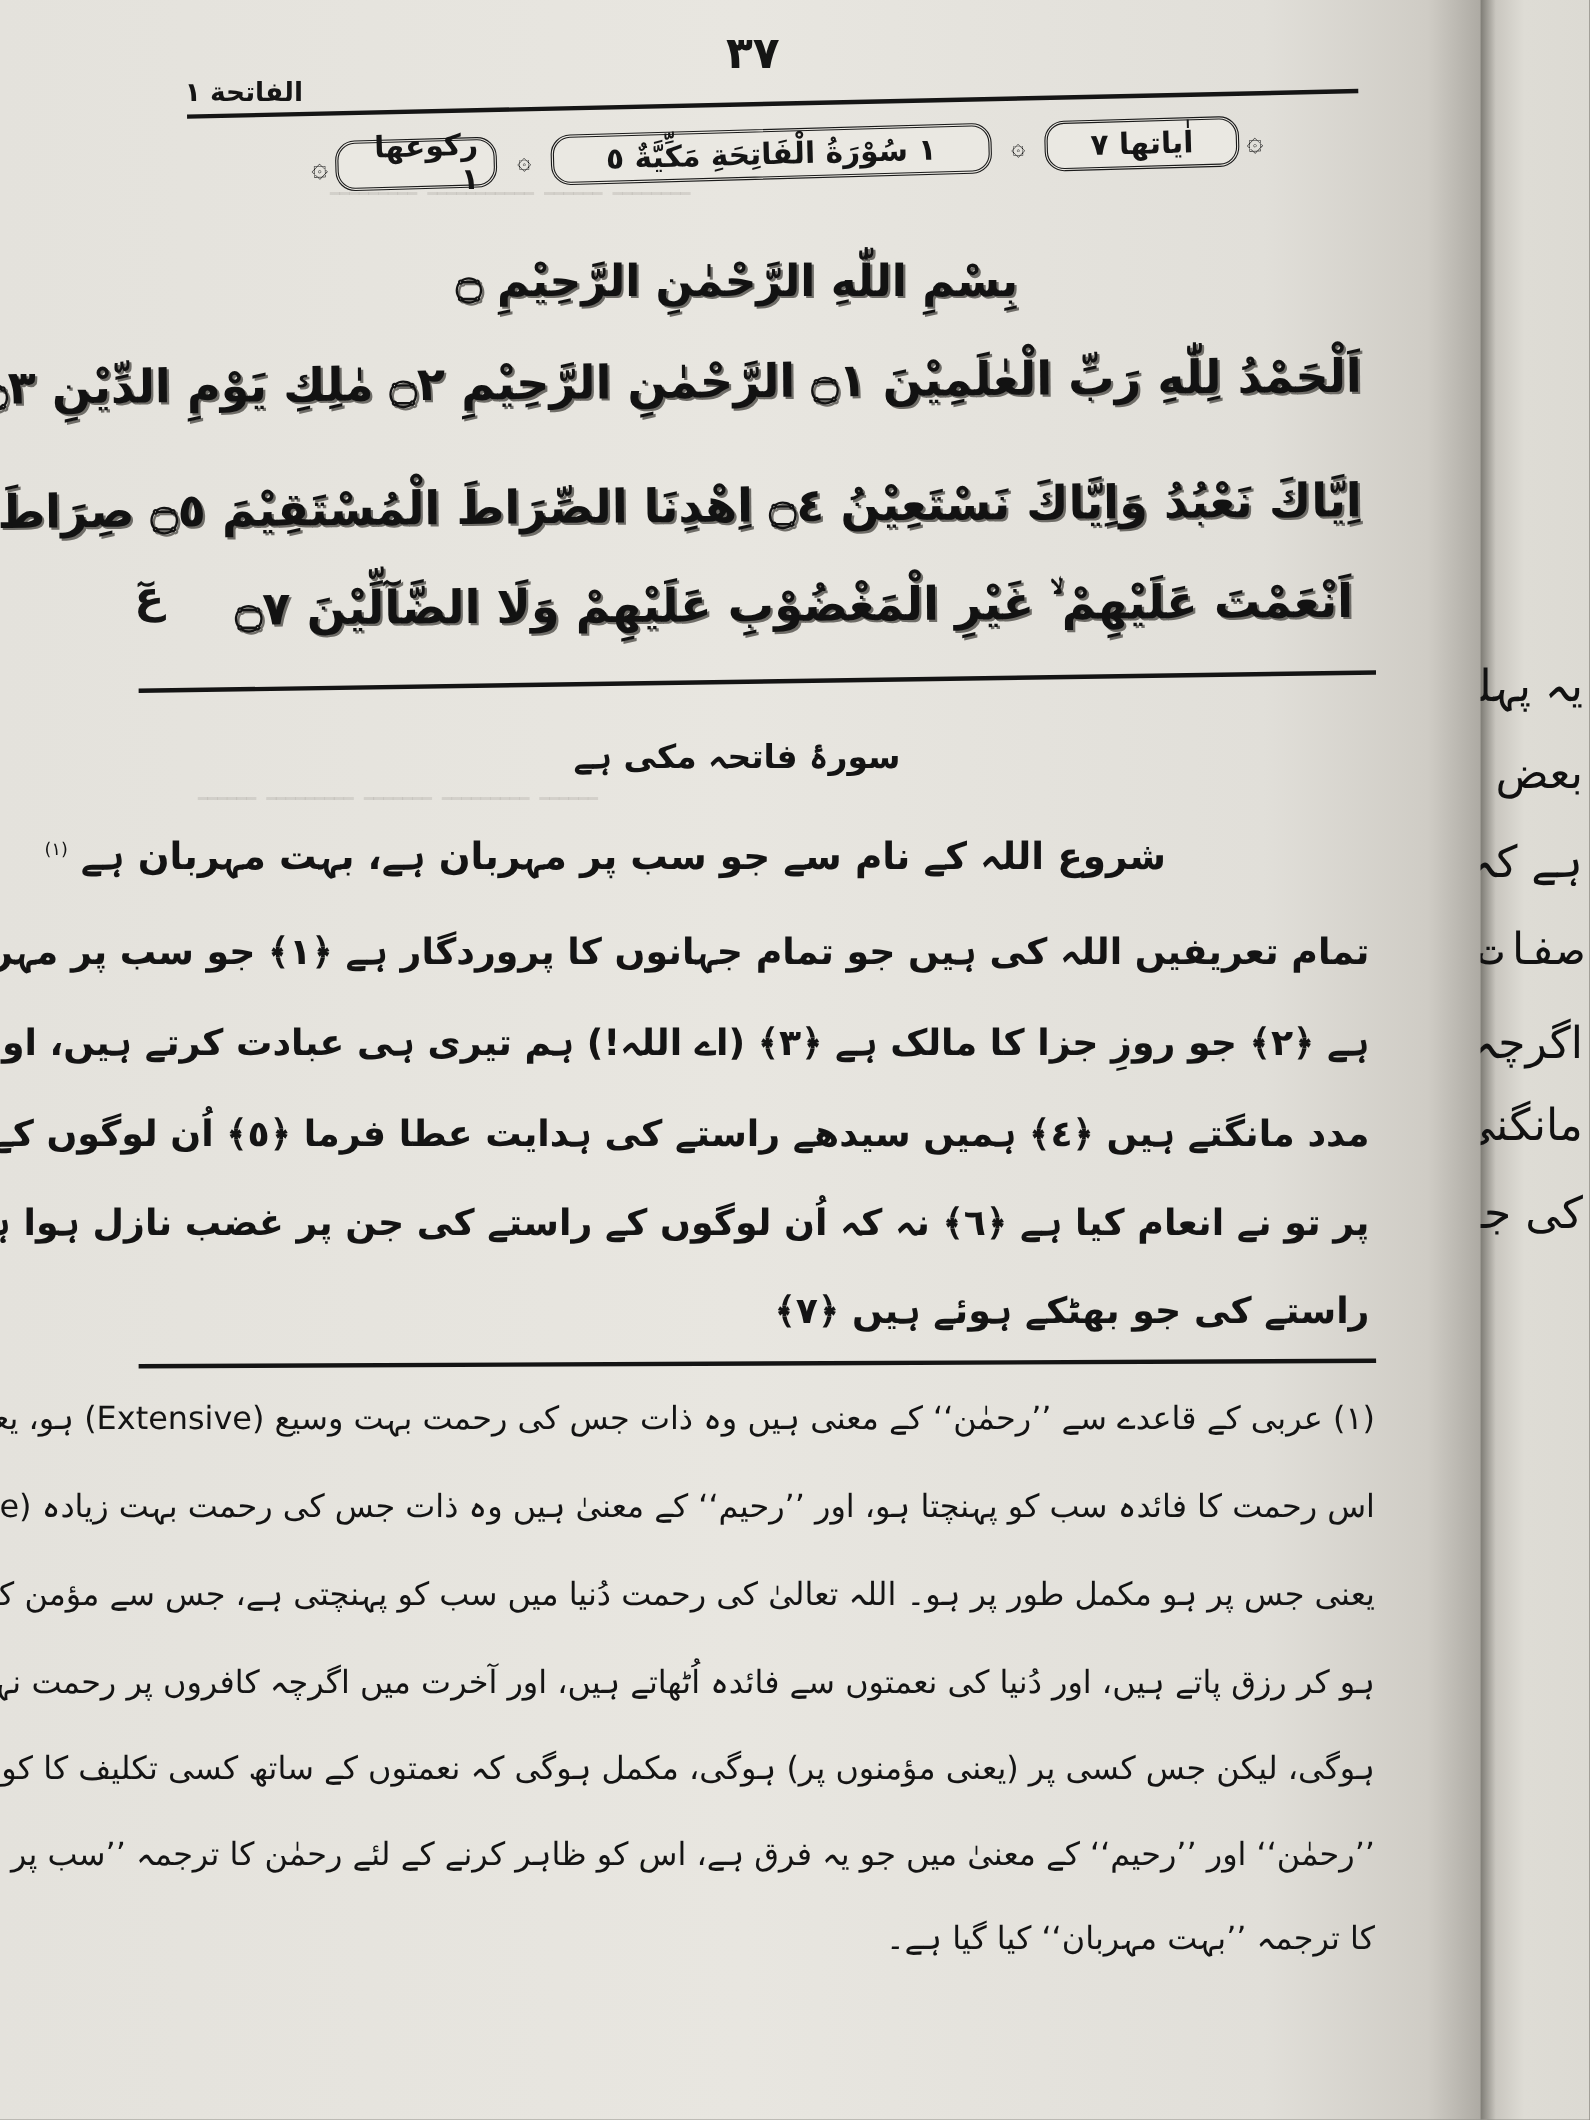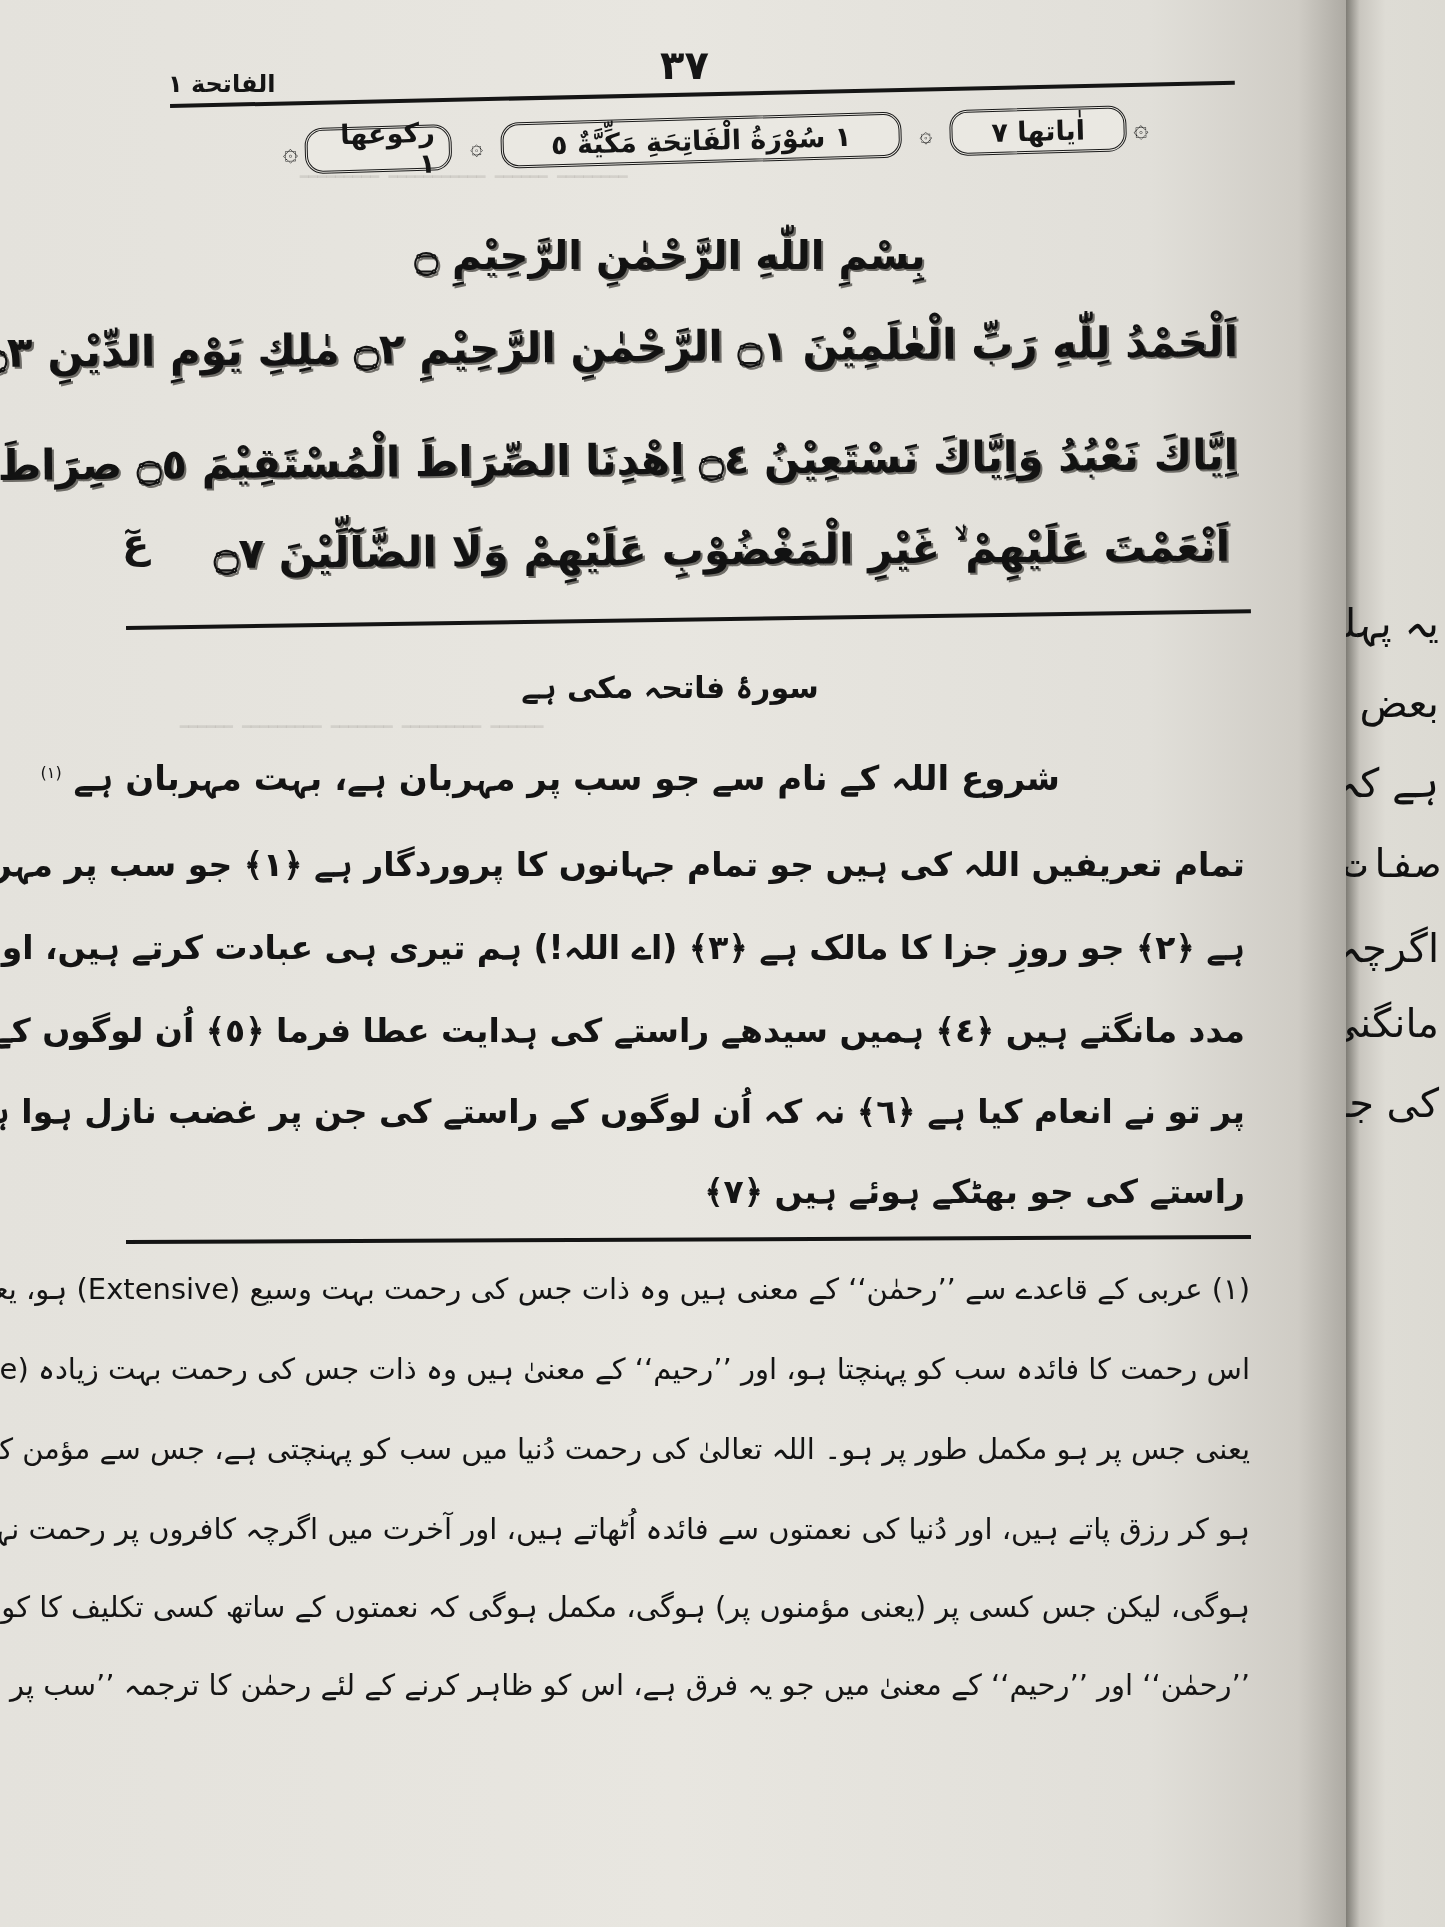--- a/index.html
+++ b/index.html
@@ -18,21 +18,21 @@
       background: linear-gradient(90deg, #7e7c75 0%, #c9c6bf 14%, #dedcd5 40%, #dcdad3 100%);
       overflow: hidden;
     }
     .facing .fline {
       position: absolute; right: 6px; font-size: 40px; color: #111; direction: rtl; white-space: nowrap;
       font-family: "DejaVu Sans", sans-serif;
     }
     .rtl { direction: rtl; unicode-bidi: plaintext; }
 
     .page-number {
-      position: absolute; left: 660px; top: 42px; font-size: 40px; font-weight: bold;
+      position: absolute; left: 660px; top: 26px; font-size: 40px; font-weight: bold;
       font-family: "DejaVu Sans", sans-serif; color: #151515;
     }
     .running-head {
       position: absolute; left: 168px; top: 70px; font-size: 24px; font-weight: bold; color: #151515;
       font-family: "DejaVu Sans", sans-serif;
     }
     .head-rule {
       position: absolute; left: 170px; top: 75px; width: 1065px; height: 4px; background: #151515;
       transform: rotate(-1.25deg); transform-origin: left top;
       top: 104px;
@@ -143,20 +143,21 @@
   <div class="urdu tr-line tr-last" style="top:1172px;">راستے کی جو بھٹکے ہوئے ہیں ﴿٧﴾</div>
 
   <div class="rule rule-2"></div>
 
   <div class="urdu fn-line" style="top:1272px;">(١) عربی کے قاعدے سے ’’رحمٰن‘‘ کے معنی ہیں وہ ذات جس کی رحمت بہت وسیع (Extensive) ہو، یعنی</div>
   <div class="urdu fn-line" style="top:1352px;">اس رحمت کا فائدہ سب کو پہنچتا ہو، اور ’’رحیم‘‘ کے معنیٰ ہیں وہ ذات جس کی رحمت بہت زیادہ (Intensive) ہو،</div>
   <div class="urdu fn-line" style="top:1432px;">یعنی جس پر ہو مکمل طور پر ہو۔ اللہ تعالیٰ کی رحمت دُنیا میں سب کو پہنچتی ہے، جس سے مؤمن کافر سب فیض یاب</div>
   <div class="urdu fn-line" style="top:1512px;">ہو کر رزق پاتے ہیں، اور دُنیا کی نعمتوں سے فائدہ اُٹھاتے ہیں، اور آخرت میں اگرچہ کافروں پر رحمت نہیں</div>
   <div class="urdu fn-line" style="top:1590px;">ہوگی، لیکن جس کسی پر (یعنی مؤمنوں پر) ہوگی، مکمل ہوگی کہ نعمتوں کے ساتھ کسی تکلیف کا کوئی شائبہ نہیں ہوگا۔</div>
   <div class="urdu fn-line" style="top:1668px;">’’رحمٰن‘‘ اور ’’رحیم‘‘ کے معنیٰ میں جو یہ فرق ہے، اس کو ظاہر کرنے کے لئے رحمٰن کا ترجمہ ’’سب پر مہربان‘‘ اور رحیم</div>
+  <div class="urdu fn-line fn-last" style="top:1745px;">کا ترجمہ ’’بہت مہربان‘‘ کیا گیا ہے۔</div>
 </div>
 
 <div class="facing">
   <div class="fline" style="top:600px;">یہ پہلی</div>
   <div class="fline" style="top:680px;">بعض</div>
   <div class="fline" style="top:760px;">ہے کہ جو</div>
   <div class="fline" style="top:840px;font-family:Liberation Mono, monospace;">صفات</div>
   <div class="fline" style="top:925px;">اگرچہ</div>
   <div class="fline" style="top:1000px;">مانگنی</div>
   <div class="fline" style="top:1080px;">کی جو</div>

